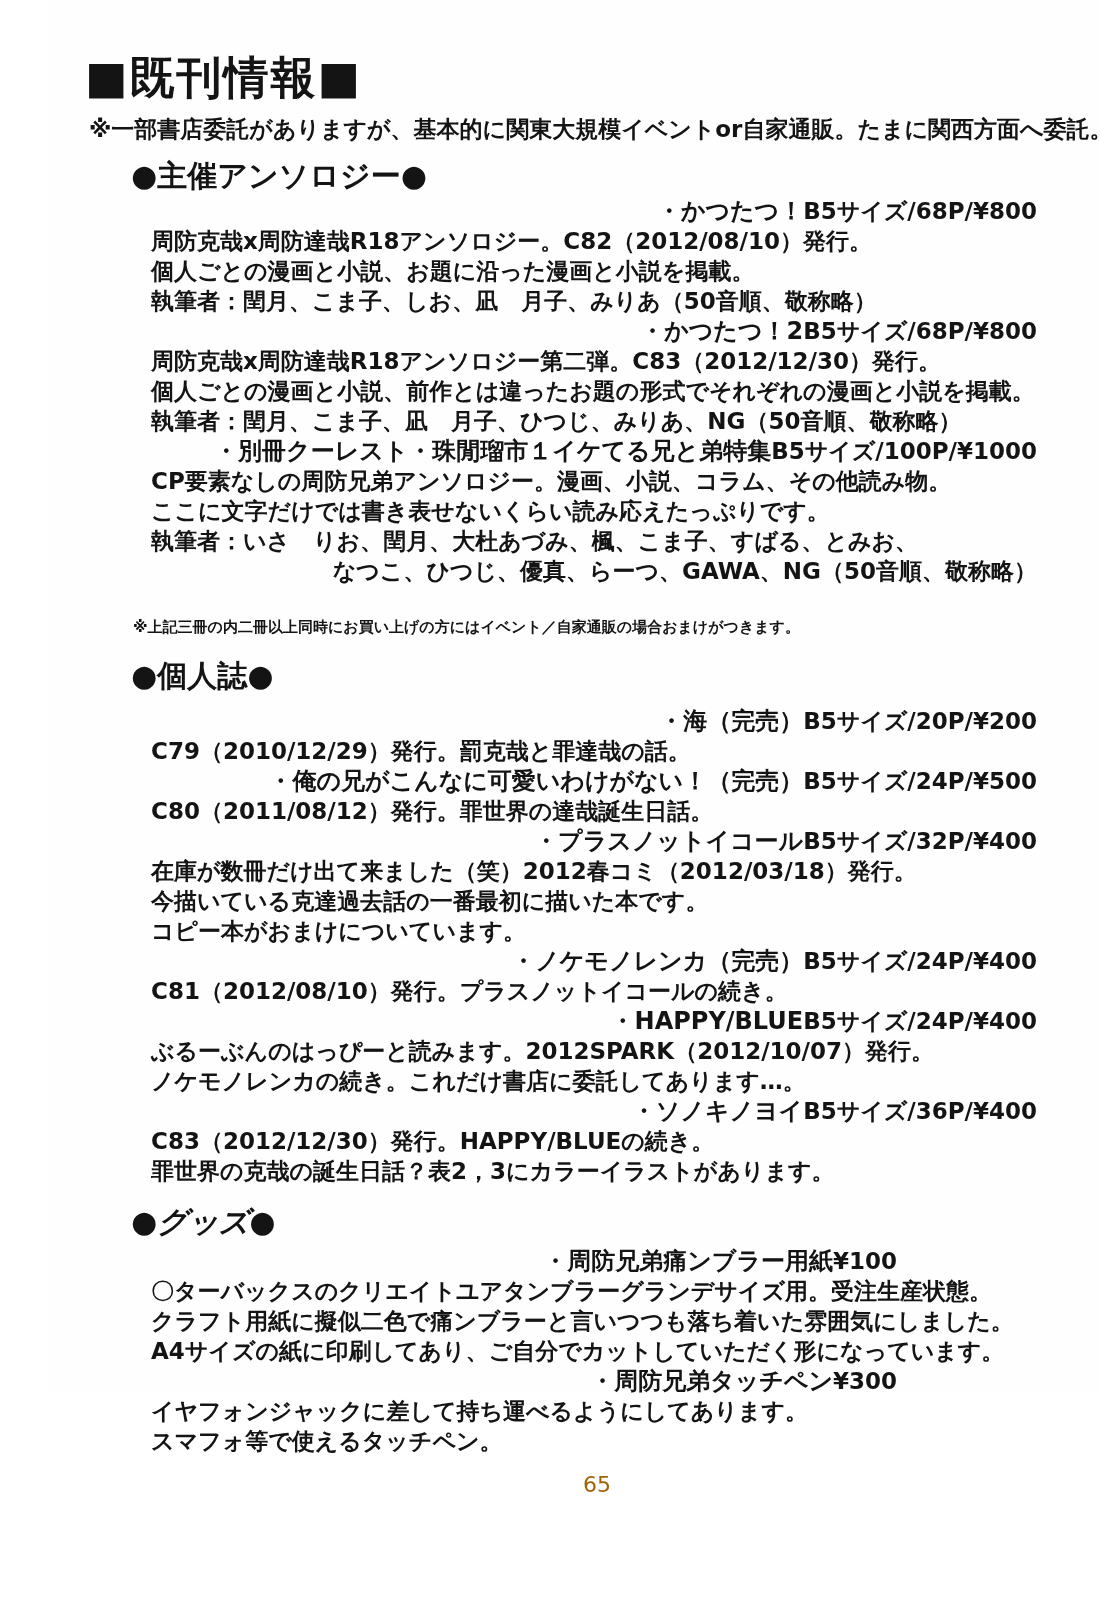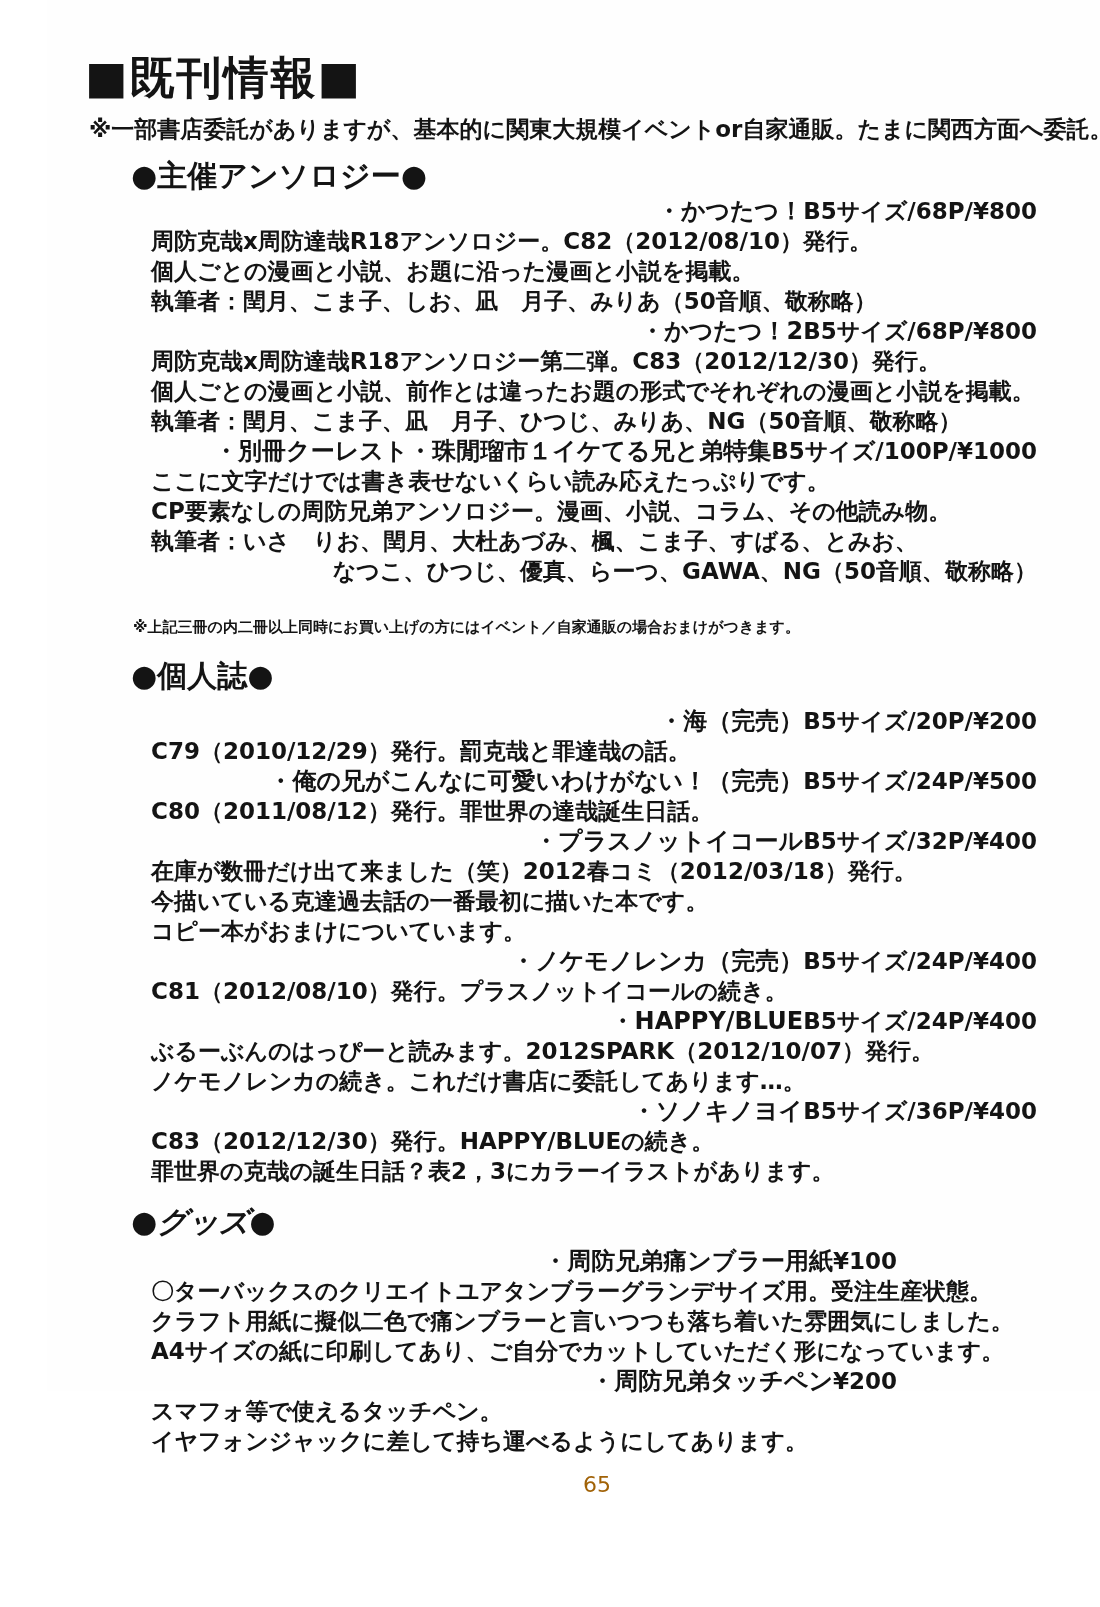--- a/index.html
+++ b/index.html
@@ -106,22 +106,22 @@
     <p class="ln">周防克哉x周防達哉R18アンソロジー第二弾。C83（2012/12/30）発行。</p>
     <p class="ln">個人ごとの漫画と小説、前作とは違ったお題の形式でそれぞれの漫画と小説を掲載。</p>
     <p class="ln">執筆者：閏月、こま子、凪　月子、ひつじ、みりあ、NG（50音順、敬称略）</p>
   </div>
 
   <div class="item">
     <div class="head">
       <span class="t">・別冊クーレスト・珠閒瑠市１イケてる兄と弟特集</span>
       <span class="s">B5サイズ/100P/¥1000</span>
     </div>
+    <p class="ln">CP要素なしの周防兄弟アンソロジー。漫画、小説、コラム、その他読み物。</p>
     <p class="ln">ここに文字だけでは書き表せないくらい読み応えたっぷりです。</p>
-    <p class="ln">CP要素なしの周防兄弟アンソロジー。漫画、小説、コラム、その他読み物。</p>
     <p class="ln">執筆者：いさ　りお、閏月、大杜あづみ、楓、こま子、すばる、とみお、</p>
     <p class="ln ind2">なつこ、ひつじ、優真、らーつ、GAWA、NG（50音順、敬称略）</p>
   </div>
 
   <p class="mid-note">※上記三冊の内二冊以上同時にお買い上げの方にはイベント／自家通販の場合おまけがつきます。</p>
 
   <h2 class="sec sp-before">●個人誌●</h2>
 
   <div class="item">
     <div class="head">
@@ -183,21 +183,21 @@
       <span class="s mid">¥100</span>
     </div>
     <p class="ln">〇ターバックスのクリエイトユアタンブラーグランデサイズ用。受注生産状態。</p>
     <p class="ln">クラフト用紙に擬似二色で痛ンブラーと言いつつも落ち着いた雰囲気にしました。</p>
     <p class="ln">A4サイズの紙に印刷してあり、ご自分でカットしていただく形になっています。</p>
   </div>
 
   <div class="item">
     <div class="head">
       <span class="t">・周防兄弟タッチペン</span>
-      <span class="s mid">¥200</span>
-    </div>
+      <span class="s mid">¥300</span>
+    </div>
+    <p class="ln">イヤフォンジャックに差して持ち運べるようにしてあります。</p>
     <p class="ln">スマフォ等で使えるタッチペン。</p>
-    <p class="ln">イヤフォンジャックに差して持ち運べるようにしてあります。</p>
   </div>
 
   <div class="page-number">65</div>
 
 </div>
 
 </body></html>

